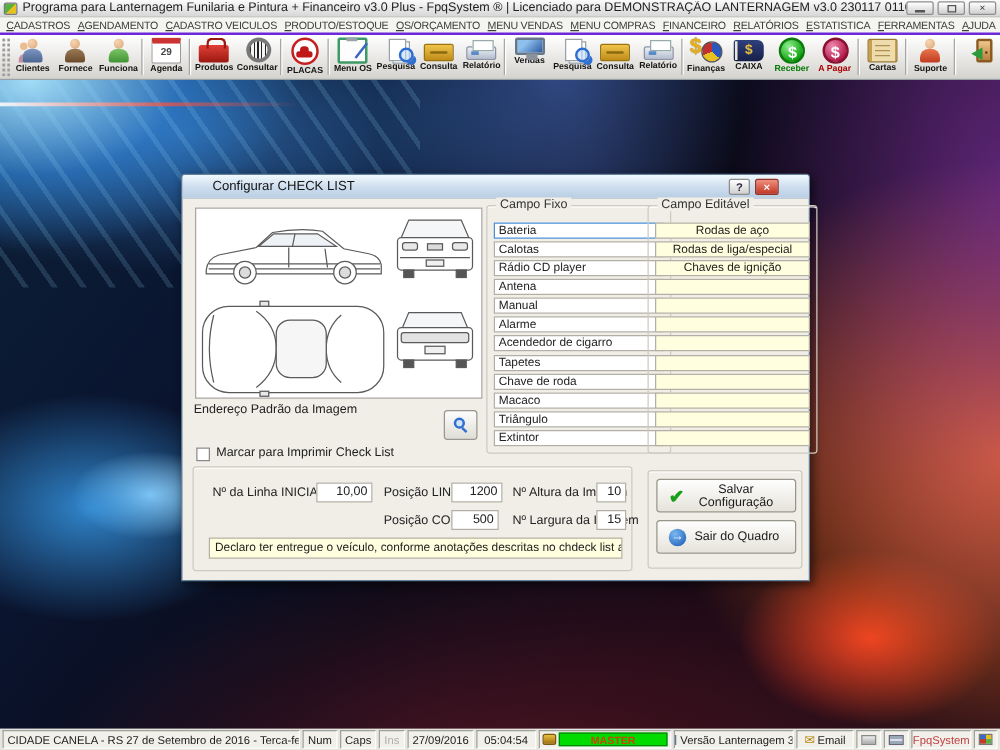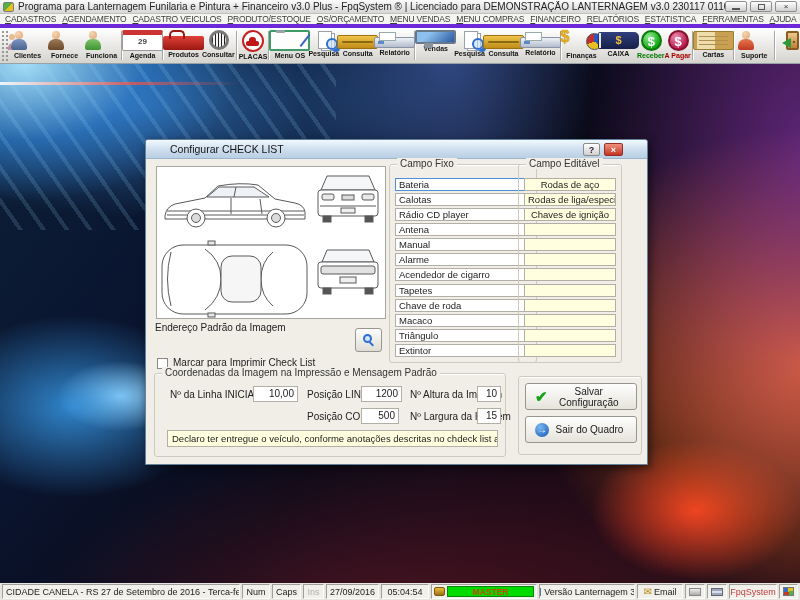--- a/index.html
+++ b/index.html
@@ -9,31 +9,31 @@
 
   
   .titlebar{height:14px;background:linear-gradient(#fbfbfb,#d7d7d7);display:flex;align-items:center;padding:0 3px;border-bottom:1px solid #c2c2c2;}
   .app-ico{width:11px;height:10px;margin-right:4px;background:linear-gradient(135deg,#58b043 48%,#e8c21c 52%);border-radius:2px;border:1px solid #7a7a7a;}
   .wtitle{flex:1;font-size:10px;color:#222;white-space:nowrap;overflow:hidden;}
   .winbtns{display:flex;gap:3px;}
   .winbtn{width:22px;height:11px;border:1px solid #8e8e8e;border-radius:2px;background:linear-gradient(#ffffff,#cfcfcf);font-size:8px;line-height:9px;text-align:center;color:#333;}
   .minglyph{display:block;width:8px;height:2px;background:#555;margin:6px auto 0;}
   .restglyph{display:block;width:7px;height:6px;border:1px solid #555;margin:2px auto 0;}
 
-  .menubar{height:14px;background:#f4f4f1;border-bottom:4px solid #6d28d9;display:flex;align-items:center;padding:0 2px;font-size:8.5px;color:#3c3c3c;letter-spacing:-0.2px;}
+  .menubar{height:14px;background:#f4f4f1;border-bottom:2px solid #6d28d9;display:flex;align-items:center;padding:0 2px;font-size:8.5px;color:#3c3c3c;letter-spacing:-0.2px;}
   .menu-item{padding:0 3px;white-space:nowrap;display:inline-block;}
   .menu-item::first-letter{text-decoration:underline;}
   .menu-email{font-weight:bold;color:#101010;display:flex;align-items:center;gap:2px;}
   .env-ico{color:#c8921a;font-size:10px;line-height:10px;}
 
   
   .toolbar{height:36px;background:linear-gradient(#ffffff,#d5d3ce);border-bottom:1px solid #9aa0a8;display:flex;align-items:stretch;padding-left:9px;position:relative;}
   .tb-handle{position:absolute;left:1px;top:2px;width:7px;bottom:2px;background:radial-gradient(circle at 2px 2px,#9a9a9a 1px,transparent 1.6px);background-size:4px 4px;}
   .tb-btn{width:37px;display:flex;flex-direction:column;align-items:center;padding-top:2px;cursor:default;}
-  .tb-ico{width:41px;height:21px;position:relative;flex:none;}
+  .tb-ico{width:24px;height:21px;position:relative;flex:none;}
   .tb-lbl{font-size:7px;font-weight:bold;color:#151515;margin-top:1px;white-space:nowrap;}
   .lbl-green{color:#007a00;}
   .lbl-red{color:#a80000;}
   .tb-sep{width:2px;margin:3px 1px;border-left:1px solid #a6a6a6;border-right:1px solid #ffffff;}
 
   
   .i-person::before{content:"";position:absolute;left:8px;top:1px;width:8px;height:8px;border-radius:50%;background:radial-gradient(circle at 35% 30%,#f6d6b2,#dda577);}
   .i-person::after{content:"";position:absolute;left:4px;top:9px;width:16px;height:11px;border-radius:7px 7px 2px 2px;}
   .i-clients::before{box-shadow:-7px 2px 0 -1px #e9bd90;}
   .i-clients::after{background:linear-gradient(#7d95c2,#4a6590);box-shadow:-5px 2px 0 -2px #c78ba0;}
@@ -100,21 +100,21 @@
   .txt{position:absolute;border:1px solid #aeaca2;background:#fff;font-size:10px;color:#222;padding:0 3px;line-height:15px;height:17px;white-space:nowrap;overflow:hidden;}
   .search-btn{position:absolute;left:209px;top:169px;width:27px;height:24px;border:1px solid #98968e;border-radius:3px;background:linear-gradient(#fdfdfd,#deddd5);}
   .mag{position:absolute;left:7px;top:5px;width:9px;height:9px;border:2px solid #2f6fd0;border-radius:50%;background:#cfe4f8;}
   .mag::after{content:"";position:absolute;right:-4px;bottom:-4px;width:5px;height:2px;background:#2f6fd0;transform:rotate(45deg);}
   .cb{position:absolute;left:11px;top:199px;width:11px;height:11px;border:1px solid #8a8a8a;background:#fff;}
 
   .groupbox{position:absolute;border:1px solid #cdcbc0;border-radius:3px;box-shadow:inset 0 1px 0 #fff;}
   .gb-legend{position:absolute;top:-7px;left:7px;background:#f0eee7;padding:0 3px;font-size:10px;color:#333;white-space:nowrap;}
 
   .gb-fixo{left:243px;top:5px;width:148px;height:199px;}
-  .gb-edit{left:372px;top:5px;width:104px;height:199px;}
+  .gb-edit{left:372px;top:5px;width:136px;height:199px;}
   .fieldcol{position:absolute;left:5px;right:5px;top:13px;bottom:5px;display:flex;flex-direction:column;justify-content:space-between;}
   .field{border:1px solid #b2b0a6;background:#fff;font-size:9.5px;color:#222;padding:0 3px;line-height:12px;height:13px;white-space:nowrap;overflow:hidden;}
   .field.yellow{background:#ffffdf;text-align:center;}
   .field.focused{border:1px solid #4a90d8;}
 
   .gb-coords{left:8px;top:214px;width:352px;height:84px;}
   .ni{position:absolute;border:1px solid #b2b0a6;background:#fff;font-size:10px;text-align:right;padding:0 3px;height:16px;line-height:14px;}
   .msg{position:absolute;left:12px;top:56px;width:331px;height:17px;border:1px solid #b2b0a6;background:#ffffdf;font-size:9.5px;padding:0 4px;line-height:15px;white-space:nowrap;overflow:hidden;}
 
   .gb-btns{left:372px;top:217px;width:124px;height:79px;}
@@ -381,21 +381,20 @@
             <div class="field yellow"></div>
             <div class="field yellow"></div>
             <div class="field yellow"></div>
             <div class="field yellow"></div>
             <div class="field yellow"></div>
             <div class="field yellow"></div>
           </div>
         </div>
 
         <div class="groupbox gb-coords">
-          <span class="gb-legend">Coordenadas da Imagem na Impressão e Mensagem Padrão</span>
           <div class="lbl" style="left:15px;top:15px;">Nº da Linha INICIAL</div>
           <div class="ni" style="left:98px;top:12px;width:45px;">10,00</div>
           <div class="lbl" style="left:152px;top:15px;">Posição LINHA</div>
           <div class="ni" style="left:206px;top:12px;width:41px;">1200</div>
           <div class="lbl" style="left:255px;top:15px;">Nº Altura da Imagem</div>
           <div class="ni" style="left:322px;top:12px;width:24px;">10</div>
           <div class="lbl" style="left:152px;top:37px;">Posição COLUNA</div>
           <div class="ni" style="left:206px;top:34px;width:38px;">500</div>
           <div class="lbl" style="left:255px;top:37px;">Nº Largura da Imagem</div>
           <div class="ni" style="left:322px;top:34px;width:24px;">15</div>

